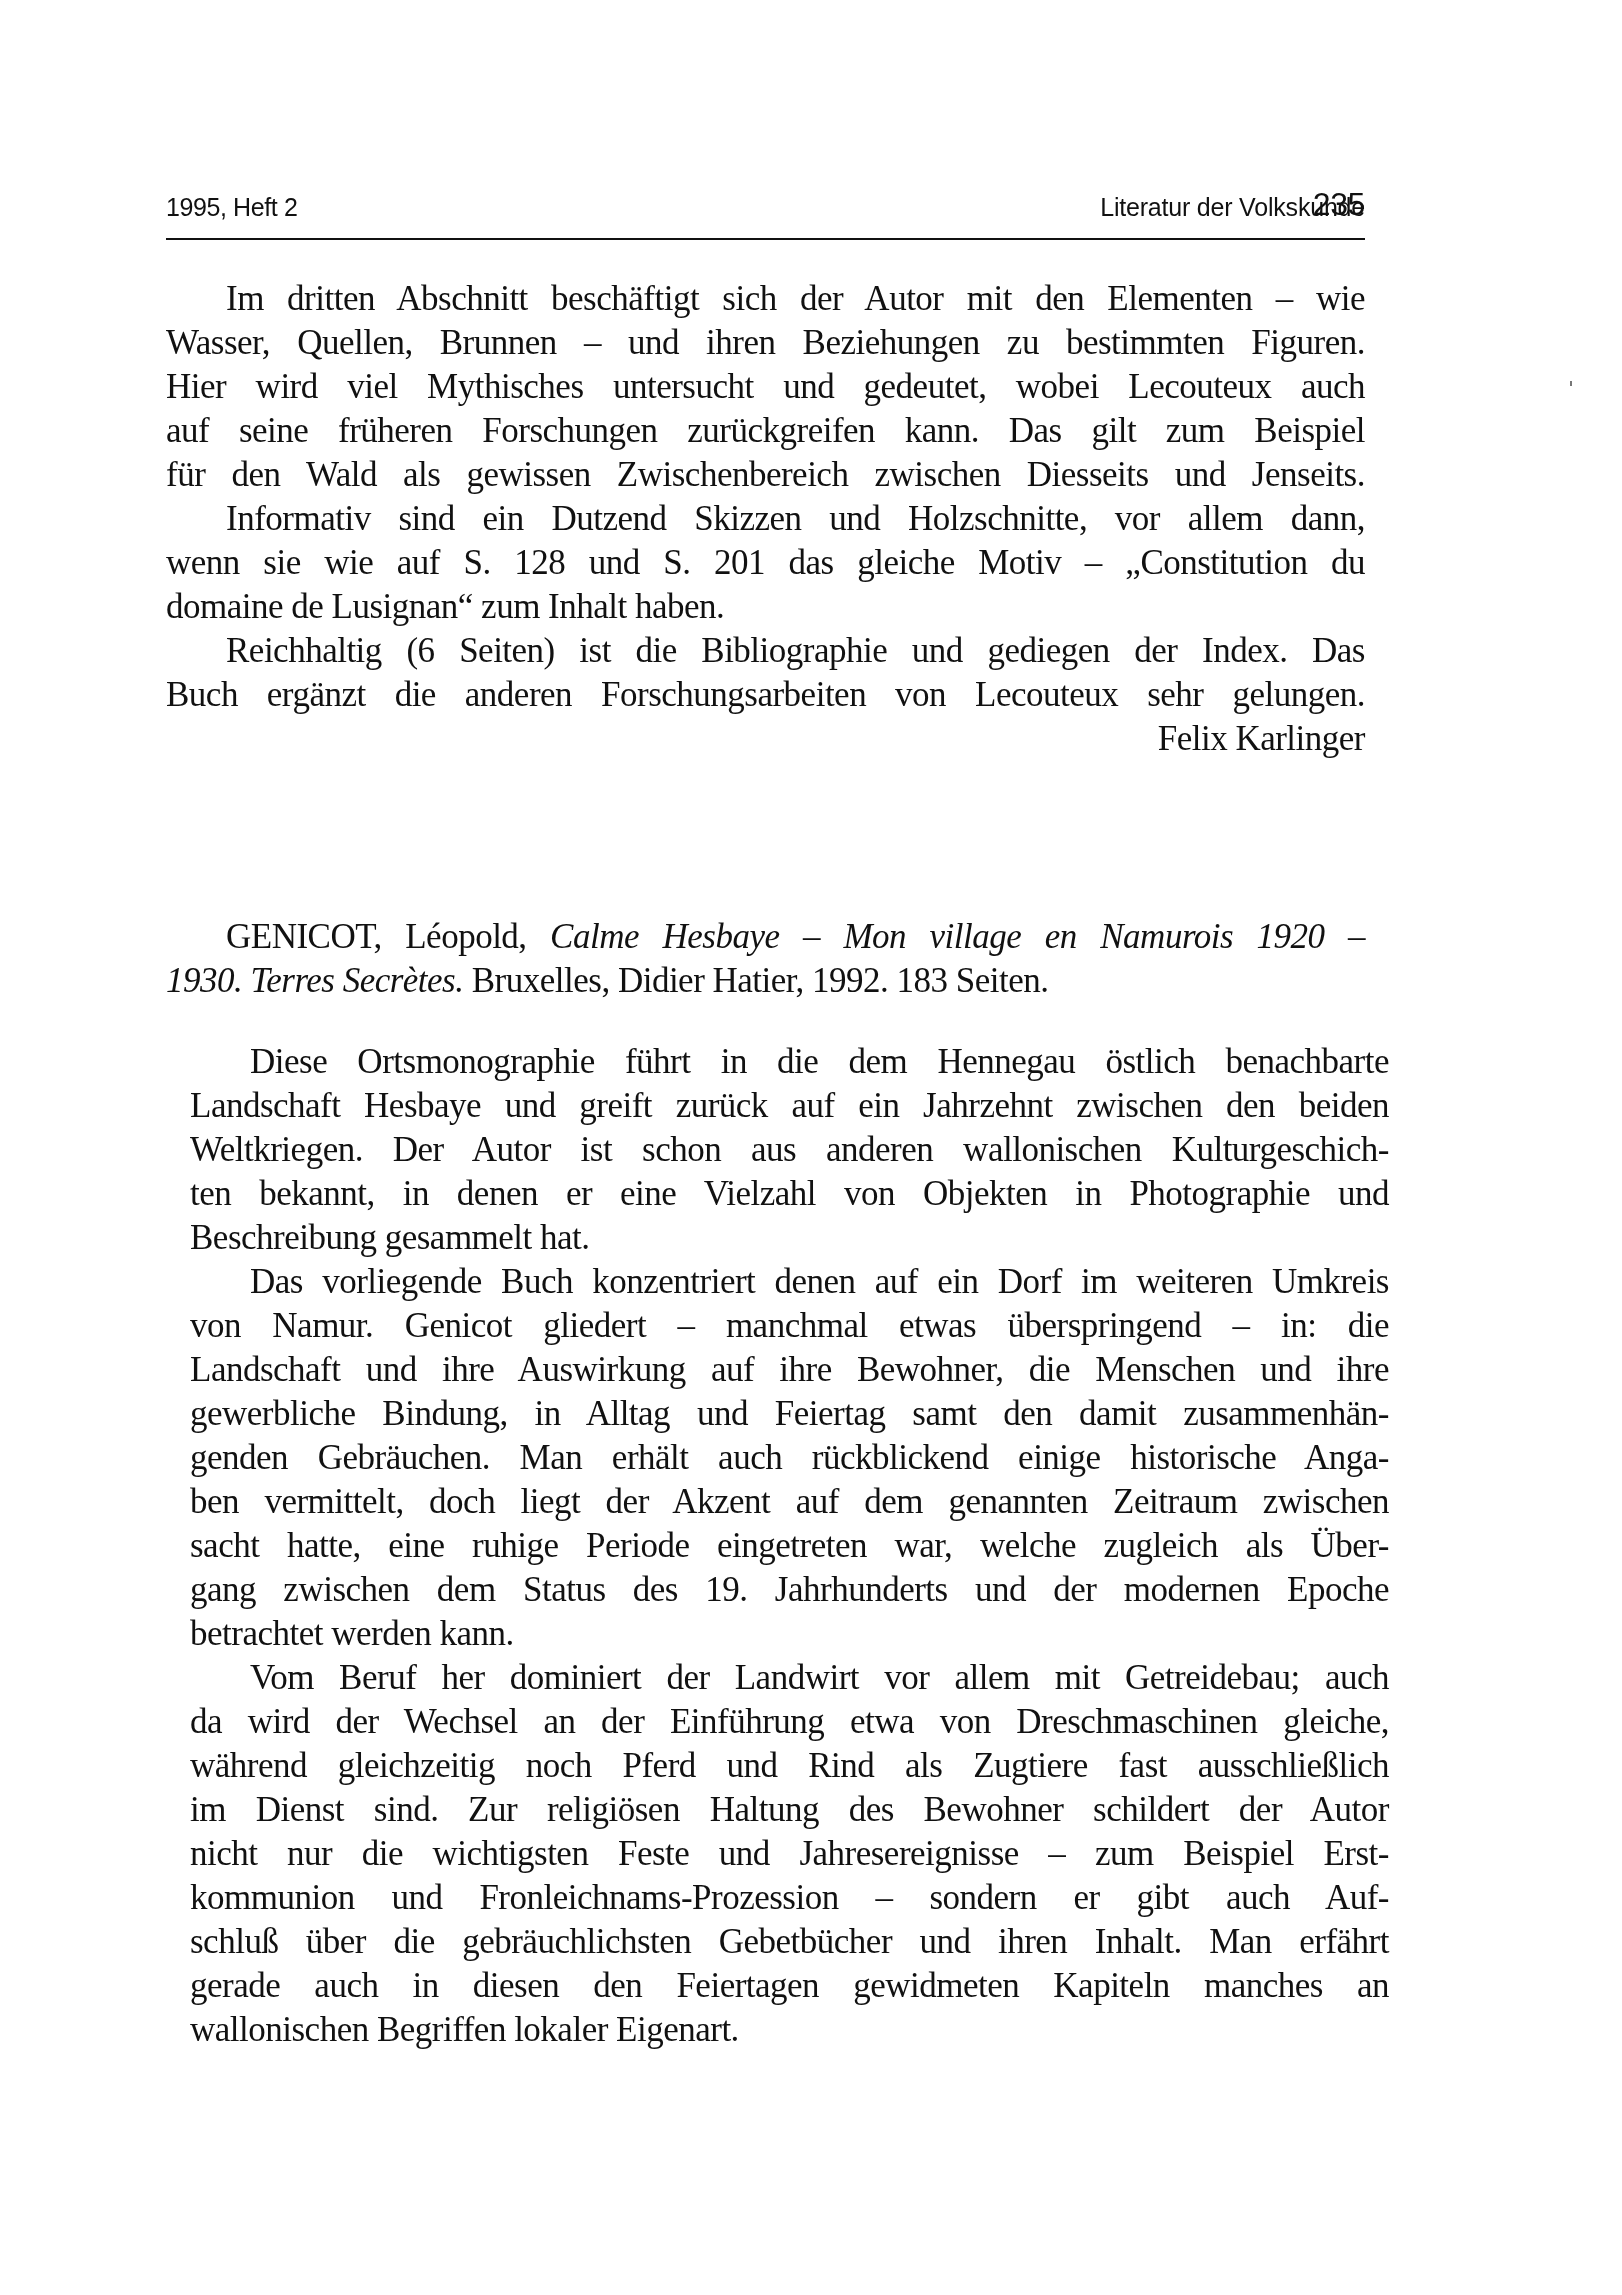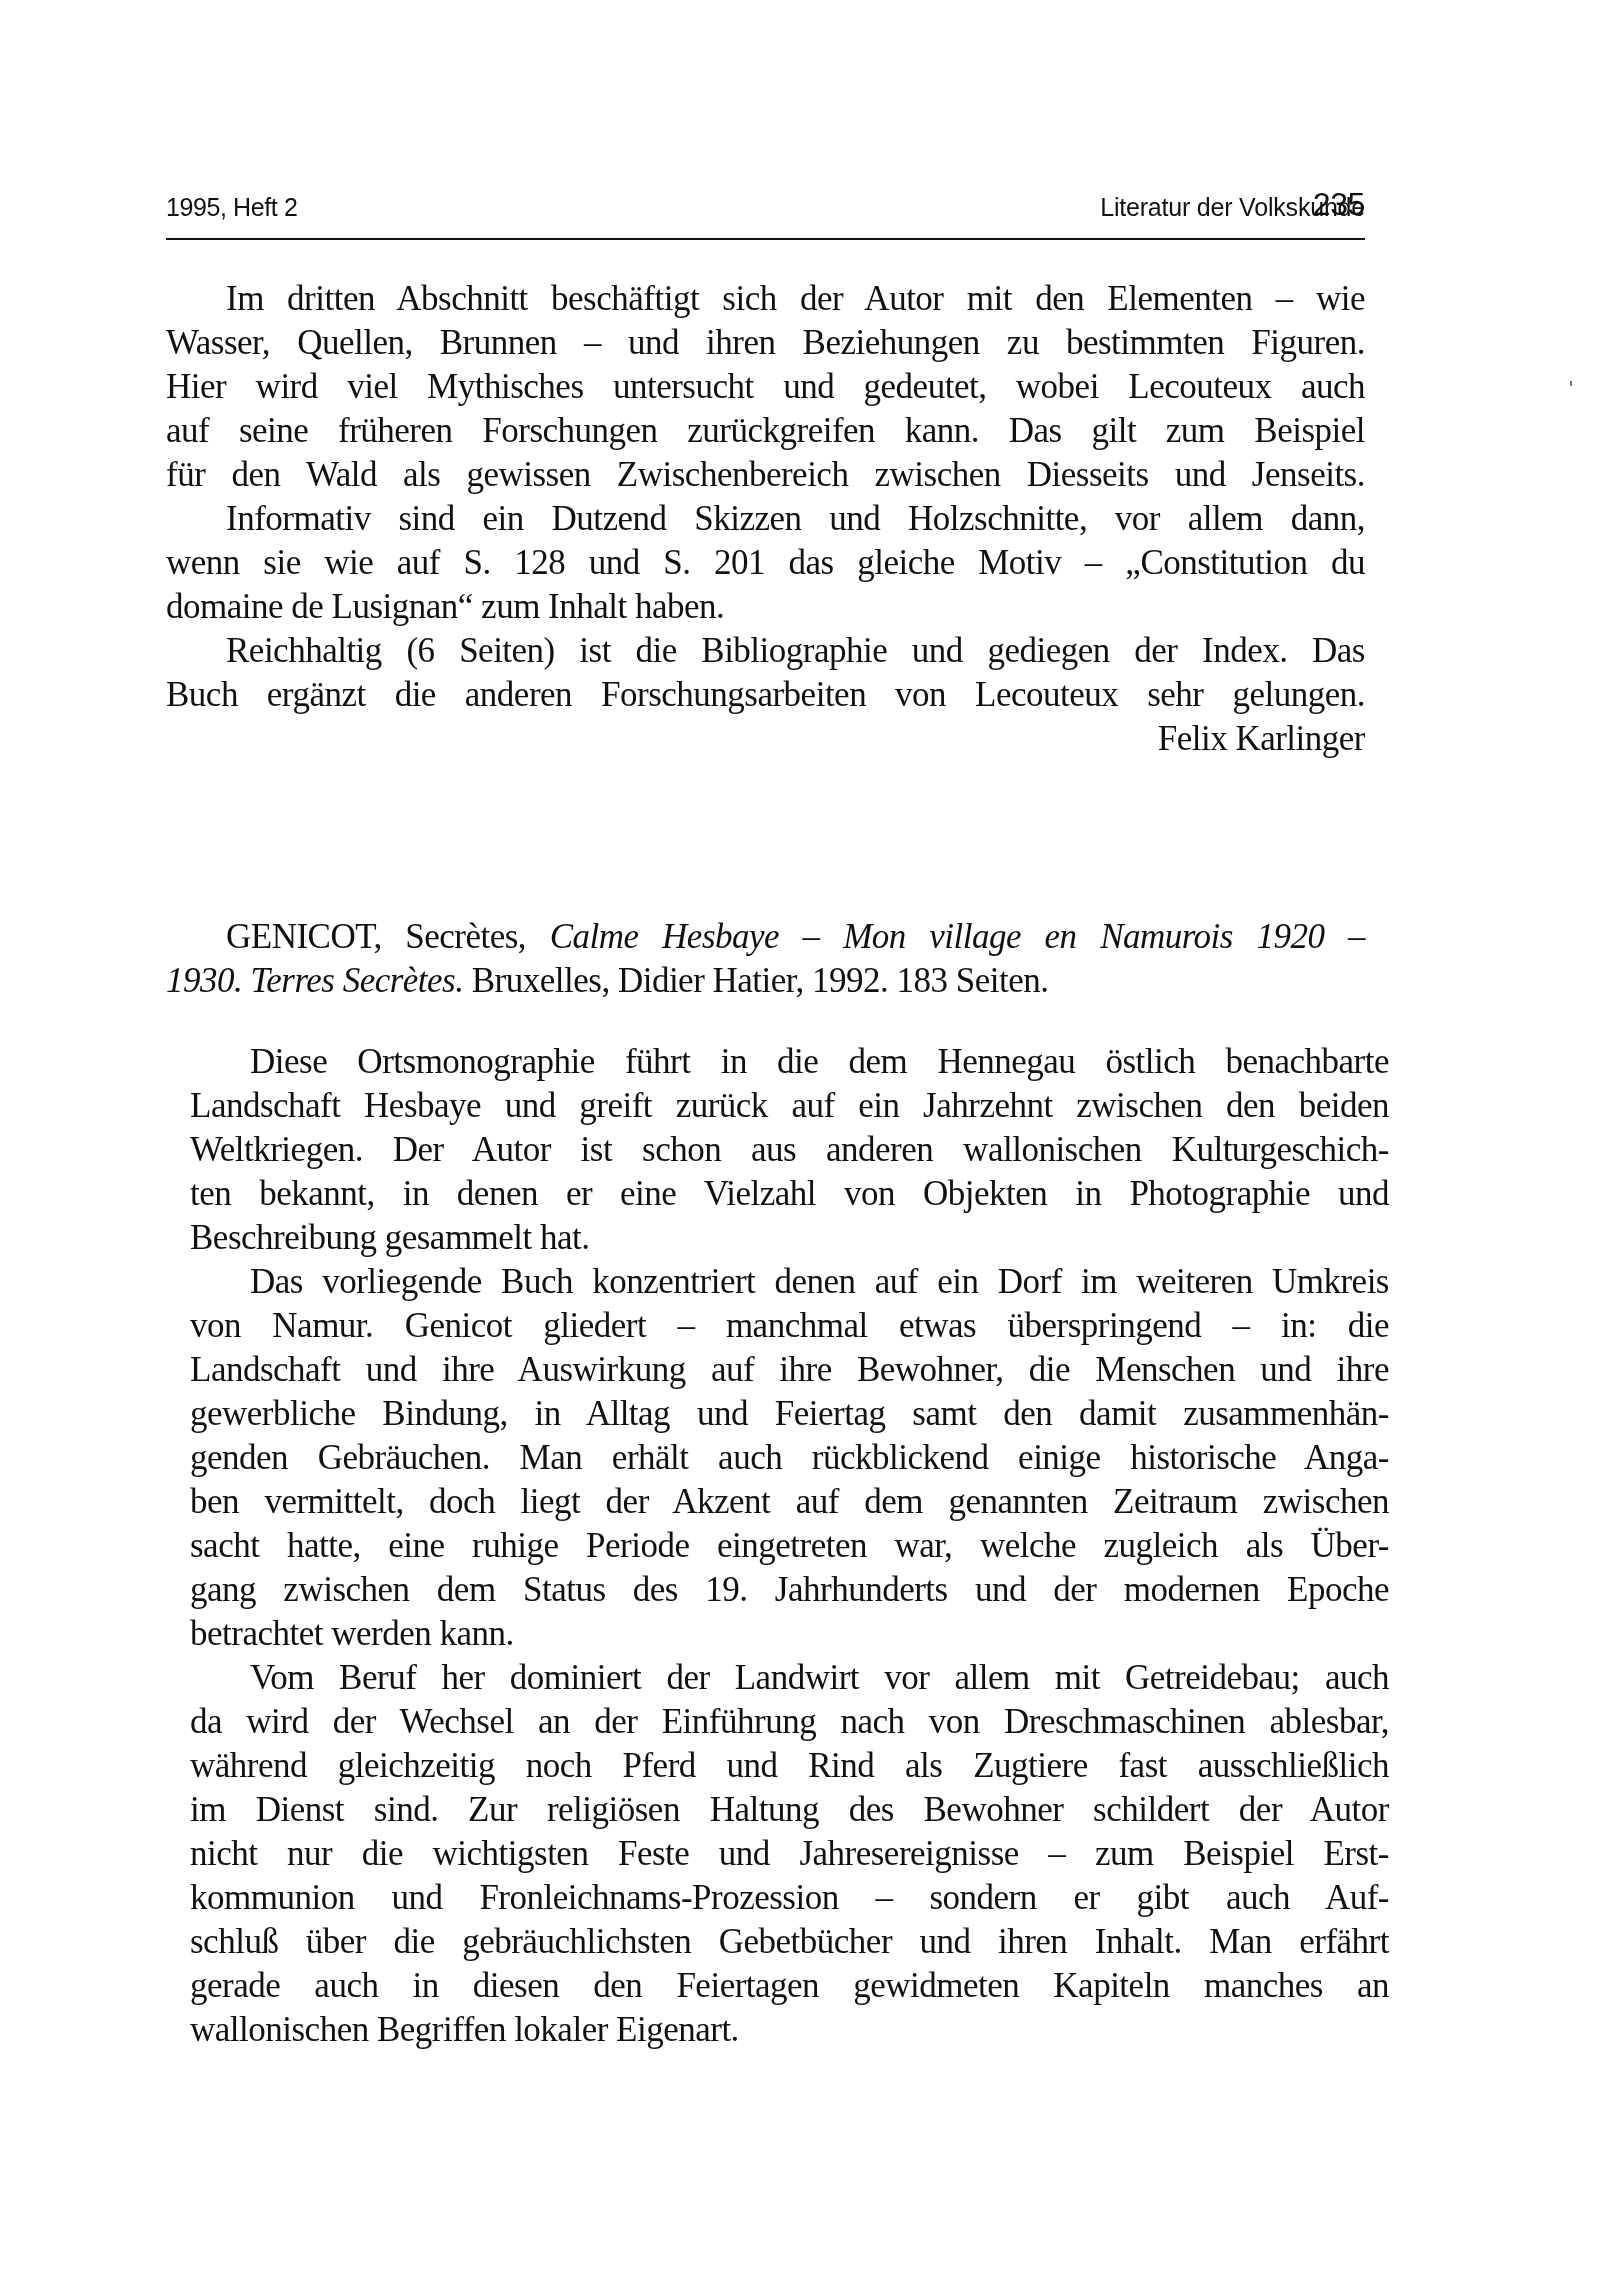--- a/index.html
+++ b/index.html
@@ -123,21 +123,21 @@
       <span class="line last">domaine de Lusignan“ zum Inhalt haben.</span>
     </div>
     <div>
       <span class="line indent">Reichhaltig (6 Seiten) ist die Bibliographie und gediegen der Index. Das</span>
       <span class="line">Buch ergänzt die anderen Forschungsarbeiten von Lecouteux sehr gelungen.</span>
     </div>
     <span class="line right">Felix Karlinger</span>
   </div>
 
   <div class="block" style="top:915px;">
-    <span class="line indent"><span>GENICOT, Secrètes,</span> <span class="it">Calme Hesbaye – Mon village en Namurois 1920 –</span></span>
+    <span class="line indent"><span>GENICOT, Léopold,</span> <span class="it">Calme Hesbaye – Mon village en Namurois 1920 –</span></span>
     <span class="line last"><span class="it">1930. Terres Secrètes.</span> <span>Bruxelles, Didier Hatier, 1992. 183 Seiten.</span></span>
   </div>
 
   <div class="block" style="top:1040px;margin-left:24px;">
     <div>
       <span class="line indent">Diese Ortsmonographie führt in die dem Hennegau östlich benachbarte</span>
       <span class="line">Landschaft Hesbaye und greift zurück auf ein Jahrzehnt zwischen den beiden</span>
       <span class="line">Weltkriegen. Der Autor ist schon aus anderen wallonischen Kulturgeschich-</span>
       <span class="line">ten bekannt, in denen er eine Vielzahl von Objekten in Photographie und</span>
       <span class="line last">Beschreibung gesammelt hat.</span>
@@ -148,21 +148,21 @@
       <span class="line">Landschaft und ihre Auswirkung auf ihre Bewohner, die Menschen und ihre</span>
       <span class="line">gewerbliche Bindung, in Alltag und Feiertag samt den damit zusammenhän-</span>
       <span class="line">genden Gebräuchen. Man erhält auch rückblickend einige historische Anga-</span>
       <span class="line">ben vermittelt, doch liegt der Akzent auf dem genannten Zeitraum zwischen</span>
       <span class="line">sacht hatte, eine ruhige Periode eingetreten war, welche zugleich als Über-</span>
       <span class="line">gang zwischen dem Status des 19. Jahrhunderts und der modernen Epoche</span>
       <span class="line last">betrachtet werden kann.</span>
     </div>
     <div>
       <span class="line indent">Vom Beruf her dominiert der Landwirt vor allem mit Getreidebau; auch</span>
-      <span class="line">da wird der Wechsel an der Einführung nach von Dreschmaschinen ablesbar,</span>
+      <span class="line">da wird der Wechsel an der Einführung etwa von Dreschmaschinen gleiche,</span>
       <span class="line">während gleichzeitig noch Pferd und Rind als Zugtiere fast ausschließlich</span>
       <span class="line">im Dienst sind. Zur religiösen Haltung des Bewohner schildert der Autor</span>
       <span class="line">nicht nur die wichtigsten Feste und Jahresereignisse – zum Beispiel Erst-</span>
       <span class="line">kommunion und Fronleichnams-Prozession – sondern er gibt auch Auf-</span>
       <span class="line">schluß über die gebräuchlichsten Gebetbücher und ihren Inhalt. Man erfährt</span>
       <span class="line">gerade auch in diesen den Feiertagen gewidmeten Kapiteln manches an</span>
       <span class="line last">wallonischen Begriffen lokaler Eigenart.</span>
     </div>
   </div>
 

